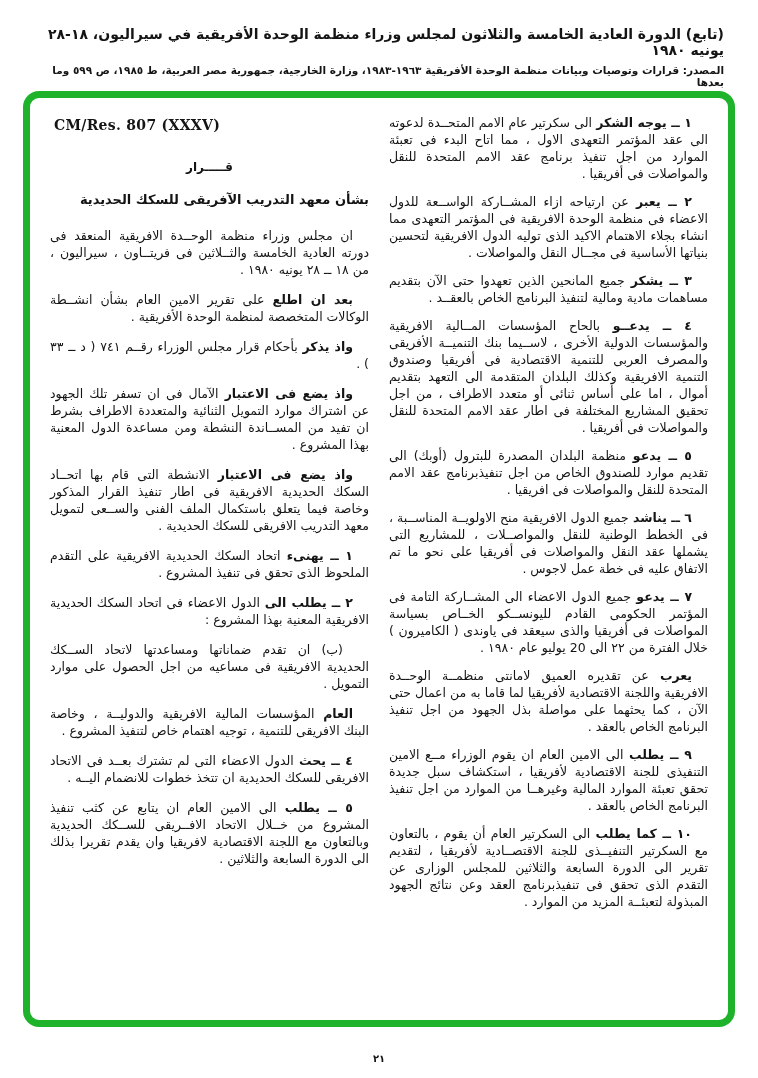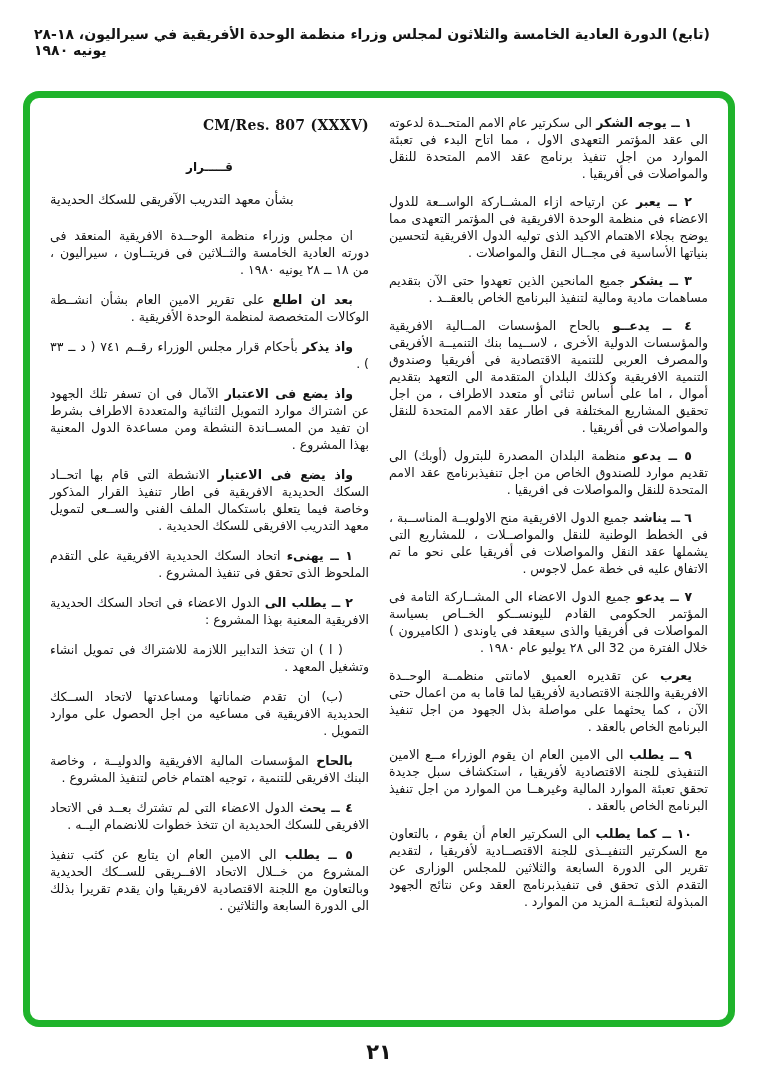--- a/index.html
+++ b/index.html
@@ -2,87 +2,87 @@
 <html lang="ar"><head>
 <meta charset="utf-8">
 <style>
   html,body{margin:0;padding:0;}
   body{
     width:758px;height:1078px;position:relative;background:#ffffff;
     font-family:"DejaVu Sans", sans-serif;color:#141414;overflow:hidden;
   }
   .header{
     position:absolute;top:26px;left:34px;right:34px;
-    direction:rtl;text-align:left;
+    direction:rtl;text-align:right;
   }
   .header-line1{font-size:14px;font-weight:bold;letter-spacing:0;}
   .header-line2{font-size:10.5px;font-weight:bold;margin-top:6px;}
   .res-box{
     position:absolute;left:23px;top:91px;width:712px;height:936px;
     box-sizing:border-box;border:7px solid #1fb32b;border-radius:16px;
     padding:16px 20px 12px 20px;overflow:hidden;background:#fff;
   }
   .cols{display:flex;direction:rtl;gap:20px;height:100%;}
   .col{
     flex:1;direction:rtl;text-align:justify;
     font-size:12.5px;line-height:1.36;
   }
   .ref{
-    direction:ltr;text-align:right;unicode-bidi:embed;
+    direction:ltr;text-align:left;unicode-bidi:embed;
     font-family:"DejaVu Serif", serif;font-weight:bold;font-size:14px;
     margin:2px 0 24px 4px;letter-spacing:0.3px;
   }
   .heading{text-align:center;font-weight:bold;font-size:12px;margin:0 0 16px;text-indent:0;}
-  .subheading{text-align:left;font-weight:normal;font-size:13px;margin:0 0 18px;text-indent:0;}
+  .subheading{text-align:right;font-weight:bold;font-size:13px;margin:0 0 18px;text-indent:0;}
   .p{margin:0 0 11px;text-indent:16px;}
   .col-left .p{margin-bottom:13px;}
   .sub{text-indent:26px;}
   .lead{font-weight:bold;}
   .page-number{
     position:absolute;bottom:14px;left:0;right:0;text-align:center;
-    font-weight:bold;font-size:21px;direction:rtl;
+    font-weight:bold;font-size:10px;direction:rtl;
   }
 </style>
 </head>
 <body>
 
 <div class="header">
   <div class="header-line1">(تابع) الدورة العادية الخامسة والثلاثون لمجلس وزراء منظمة الوحدة الأفريقية في سيراليون، ١٨-٢٨ يونيه ١٩٨٠</div>
+  <div class="header-line2">المصدر: قرارات وتوصيات وبيانات منظمة الوحدة الأفريقية ١٩٦٣-١٩٨٣، وزارة الخارجية، جمهورية مصر العربية، ط ١٩٨٥، ص ٥٩٩ وما بعدها</div>
 </div>
 
 <div class="res-box">
   <div class="cols">
 
     <div class="col col-right">
       <p class="p"><span class="lead">١ ــ يوجه الشكر</span> <span>الى سكرتير عام الامم المتحــدة لدعوته الى عقد المؤتمر التعهدى الاول ، مما اتاح البدء فى تعبئة الموارد من اجل تنفيذ برنامج عقد الامم المتحدة للنقل والمواصلات فى أفريقيا .</span></p>
-      <p class="p"><span class="lead">٢ ــ يعبر</span> <span>عن ارتياحه ازاء المشــاركة الواســعة للدول الاعضاء فى منظمة الوحدة الافريقية فى المؤتمر التعهدى مما يوضح بجلاء الاهتمام الاكيد الذى توليه الدول الافريقية لتحسين بنياتها الأساسية فى مجــال النقل والمواصلات .</span></p>
+      <p class="p"><span class="lead">٢ ــ يعبر</span> <span>عن ارتياحه ازاء المشــاركة الواســعة للدول الاعضاء فى منظمة الوحدة الافريقية فى المؤتمر التعهدى مما انشاء بجلاء الاهتمام الاكيد الذى توليه الدول الافريقية لتحسين بنياتها الأساسية فى مجــال النقل والمواصلات .</span></p>
       <p class="p"><span class="lead">٣ ــ يشكر</span> <span>جميع المانحين الذين تعهدوا حتى الآن بتقديم مساهمات مادية ومالية لتنفيذ البرنامج الخاص بالعقــد .</span></p>
       <p class="p"><span class="lead">٤ ــ يدعــو</span> <span>بالحاح المؤسسات المــالية الافريقية والمؤسسات الدولية الأخرى ، لاســيما بنك التنميــة الأفريقى والمصرف العربى للتنمية الاقتصادية فى أفريقيا وصندوق التنمية الافريقية وكذلك البلدان المتقدمة الى التعهد بتقديم أموال ، اما على أساس ثنائى أو متعدد الاطراف ، من اجل تحقيق المشاريع المختلفة فى اطار عقد الامم المتحدة للنقل والمواصلات فى أفريقيا .</span></p>
       <p class="p"><span class="lead">٥ ــ يدعو</span> <span>منظمة البلدان المصدرة للبترول (أوبك) الى تقديم موارد للصندوق الخاص من اجل تنفيذبرنامج عقد الامم المتحدة للنقل والمواصلات فى افريقيا .</span></p>
       <p class="p"><span class="lead">٦ ــ يناشد</span> <span>جميع الدول الافريقية منح الاولويــة المناســبة ، فى الخطط الوطنية للنقل والمواصــلات ، للمشاريع التى يشملها عقد النقل والمواصلات فى أفريقيا على نحو ما تم الاتفاق عليه فى خطة عمل لاجوس .</span></p>
-      <p class="p"><span class="lead">٧ ــ يدعو</span> <span>جميع الدول الاعضاء الى المشــاركة التامة فى المؤتمر الحكومى القادم لليونســكو الخــاص بسياسة المواصلات فى أفريقيا والذى سيعقد فى ياوندى ( الكاميرون ) خلال الفترة من 32 الى ٢٨ يوليو عام ١٩٨٠ .</span></p>
+      <p class="p"><span class="lead">٧ ــ يدعو</span> <span>جميع الدول الاعضاء الى المشــاركة التامة فى المؤتمر الحكومى القادم لليونســكو الخــاص بسياسة المواصلات فى أفريقيا والذى سيعقد فى ياوندى ( الكاميرون ) خلال الفترة من ٢٢ الى 20 يوليو عام ١٩٨٠ .</span></p>
       <p class="p"><span class="lead">يعرب</span> <span>عن تقديره العميق لامانتى منظمــة الوحــدة الافريقية واللجنة الاقتصادية لأفريقيا لما قاما به من اعمال حتى الآن ، كما يحثهما على مواصلة بذل الجهود من اجل تنفيذ البرنامج الخاص بالعقد .</span></p>
       <p class="p"><span class="lead">٩ ــ يطلب</span> <span>الى الامين العام ان يقوم الوزراء مــع الامين التنفيذى للجنة الاقتصادية لأفريقيا ، استكشاف سبل جديدة تحقق تعبئة الموارد المالية وغيرهــا من الموارد من اجل تنفيذ البرنامج الخاص بالعقد .</span></p>
       <p class="p"><span class="lead">١٠ ــ كما يطلب</span> <span>الى السكرتير العام أن يقوم ، بالتعاون مع السكرتير التنفيــذى للجنة الاقتصــادية لأفريقيا ، لتقديم تقرير الى الدورة السابعة والثلاثين للمجلس الوزارى عن التقدم الذى تحقق فى تنفيذبرنامج العقد وعن نتائج الجهود المبذولة لتعبئــة المزيد من الموارد .</span></p>
     </div>
 
     <div class="col col-left">
       <div class="ref">CM/Res. 807 (XXXV)</div>
       <div class="heading">قـــــرار</div>
       <div class="subheading">بشأن معهد التدريب الآفريقى للسكك الحديدية</div>
       <p class="p"><span class="lead"></span> <span>ان مجلس وزراء منظمة الوحــدة الافريقية المنعقد فى دورته العادية الخامسة والثــلاثين فى فريتــاون ، سيراليون ، من ١٨ ــ ٢٨ يونيه ١٩٨٠ .</span></p>
       <p class="p"><span class="lead">بعد ان اطلع</span> <span>على تقرير الامين العام بشأن انشــطة الوكالات المتخصصة لمنظمة الوحدة الأفريقية .</span></p>
       <p class="p"><span class="lead">واذ يذكر</span> <span>بأحكام قرار مجلس الوزراء رقــم ٧٤١ ( د ــ ٣٣ ) .</span></p>
       <p class="p"><span class="lead">واذ يضع فى الاعتبار</span> <span>الآمال فى ان تسفر تلك الجهود عن اشتراك موارد التمويل الثنائية والمتعددة الاطراف بشرط ان تفيد من المســاندة النشطة ومن مساعدة الدول المعنية بهذا المشروع .</span></p>
       <p class="p"><span class="lead">واذ يضع فى الاعتبار</span> <span>الانشطة التى قام بها اتحــاد السكك الحديدية الافريقية فى اطار تنفيذ القرار المذكور وخاصة فيما يتعلق باستكمال الملف الفنى والســعى لتمويل معهد التدريب الافريقى للسكك الحديدية .</span></p>
       <p class="p"><span class="lead">١ ــ يهنىء</span> <span>اتحاد السكك الحديدية الافريقية على التقدم الملحوظ الذى تحقق فى تنفيذ المشروع .</span></p>
       <p class="p"><span class="lead">٢ ــ يطلب الى</span> <span>الدول الاعضاء فى اتحاد السكك الحديدية الافريقية المعنية بهذا المشروع :</span></p>
-      <p class="p sub"><span class="lead"></span> <span>( ا ) ان تتخذ التدابير اللازمة للاشتراك فى تمويل انشاء وتشغيل المعهد .</span></p>
       <p class="p sub"><span class="lead"></span> <span>(ب) ان تقدم ضماناتها ومساعدتها لاتحاد الســكك الحديدية الافريقية فى مساعيه من اجل الحصول على موارد التمويل .</span></p>
-      <p class="p"><span class="lead">بالحاح</span> <span>المؤسسات المالية الافريقية والدوليــة ، وخاصة البنك الافريقى للتنمية ، توجيه اهتمام خاص لتنفيذ المشروع .</span></p>
+      <p class="p"><span class="lead">العام</span> <span>المؤسسات المالية الافريقية والدوليــة ، وخاصة البنك الافريقى للتنمية ، توجيه اهتمام خاص لتنفيذ المشروع .</span></p>
       <p class="p"><span class="lead">٤ ــ يحث</span> <span>الدول الاعضاء التى لم تشترك بعــد فى الاتحاد الافريقى للسكك الحديدية ان تتخذ خطوات للانضمام اليــه .</span></p>
       <p class="p"><span class="lead">٥ ــ يطلب</span> <span>الى الامين العام ان يتابع عن كثب تنفيذ المشروع من خــلال الاتحاد الافــريقى للســكك الحديدية وبالتعاون مع اللجنة الاقتصادية لافريقيا وان يقدم تقريرا بذلك الى الدورة السابعة والثلاثين .</span></p>
     </div>
 
   </div>
 </div>
 
 <div class="page-number">٢١</div>
 
 </body></html>

